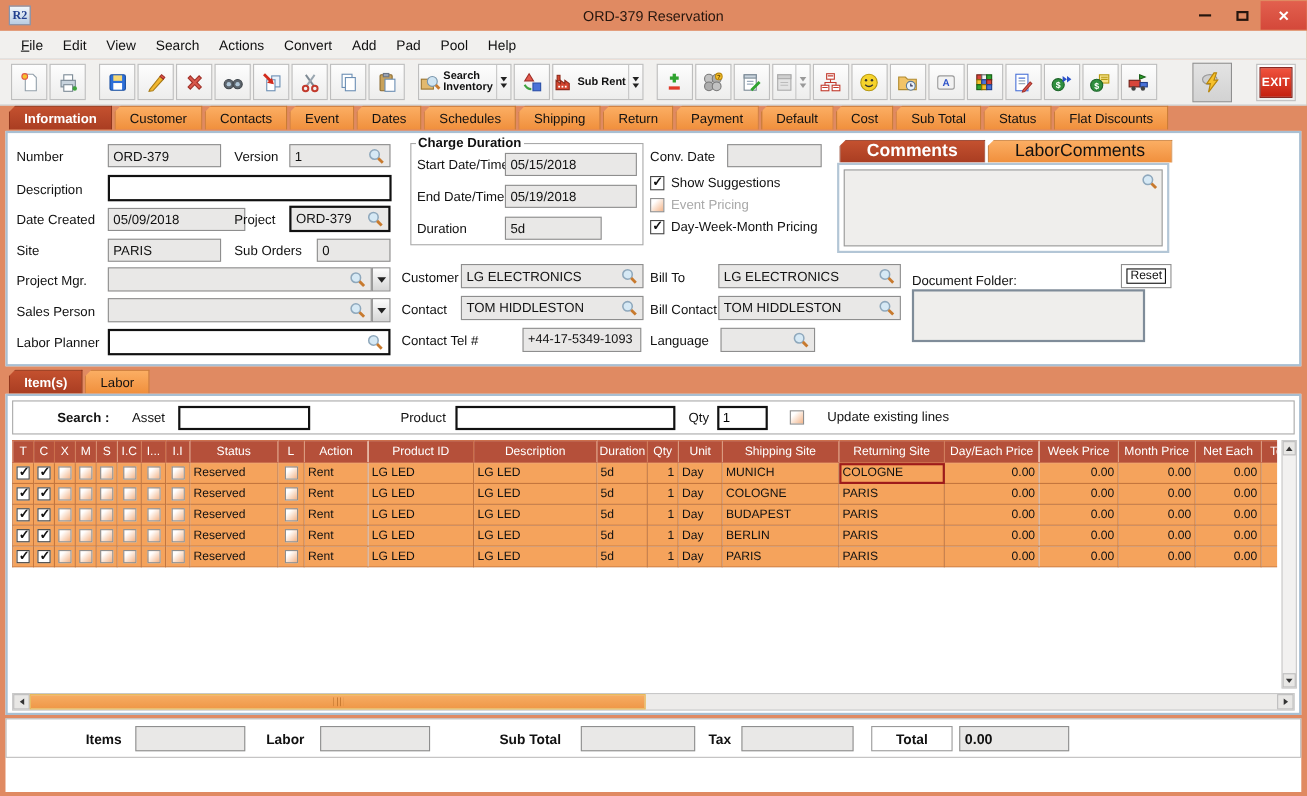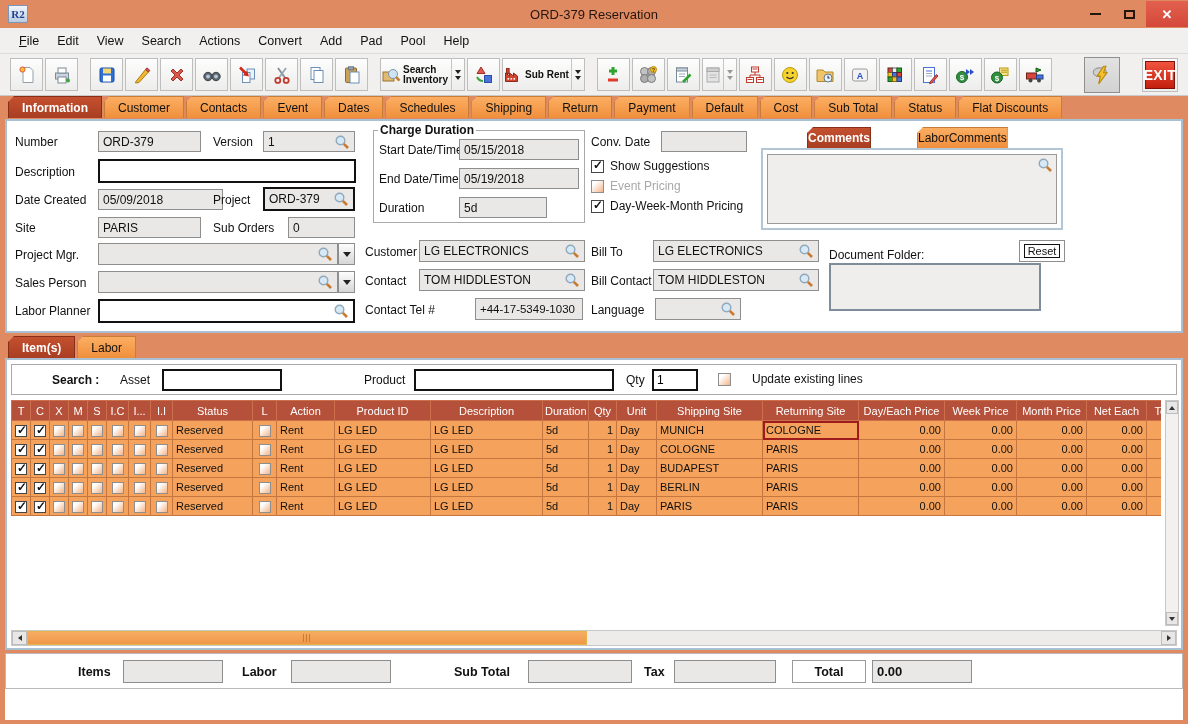--- a/index.html
+++ b/index.html
@@ -29,21 +29,21 @@
   #toolbar{position:absolute;left:0;top:54px;width:1188px;height:42px;background:#F1F0EE;border-bottom:1px solid #C9C9C9;display:flex;align-items:center;padding-left:10px;}
   .tbtn{height:33px;min-width:33px;background:linear-gradient(#FDFDFD,#EDEDEC);border:1px solid #BEBEBE;display:flex;align-items:center;justify-content:center;margin-right:2px;}
   .tbtn svg{display:block;}
   .gap{width:10px;flex:none;}
   .tlabel{font-size:10px;font-weight:bold;line-height:10px;padding:0 2px;white-space:pre-line;}
   .ddseg{width:13px;align-self:stretch;border-left:1px solid #C6C6C6;display:flex;flex-direction:column;align-items:center;justify-content:center;gap:2px;}
   .tri{width:0;height:0;border-left:3.5px solid transparent;border-right:3.5px solid transparent;border-top:4px solid #222;}
   .tri.dis{border-top-color:#999;}
   #btn-lightning{background:linear-gradient(#E3E3E3,#D2D2D2);border:1px solid #8F8F8F;width:36px;height:36px;}
   #btn-exit{width:36px;height:34px;padding:2px;}
-  #exit-face{width:100%;height:100%;background:linear-gradient(#F0533E,#C41F0E);border:1px solid #7E120A;color:#fff;font-size:14px;font-weight:bold;display:flex;align-items:center;justify-content:center;letter-spacing:.3px;}
+  #exit-face{width:100%;height:100%;background:linear-gradient(#F0533E,#C41F0E);border:1px solid #7E120A;color:#fff;font-size:11px;font-weight:bold;display:flex;align-items:center;justify-content:center;letter-spacing:.3px;}
   
   .tabrow{position:absolute;display:flex;align-items:flex-start;}
   #maintabs{left:8px;top:96px;height:23px;}
   .tab{height:22px;background:linear-gradient(#FBAE63,#F08F3C);border:1px solid #C97C35;border-bottom:none;margin-right:2px;
     padding:0 13px;display:flex;align-items:center;font-size:12px;clip-path:polygon(6px 0,100% 0,100% 100%,0 100%,0 6px);}
   .tab.active{background:linear-gradient(#C4512F,#A93D22);color:#fff;font-weight:bold;border-color:#8A2F17;}
   
   .panel{position:absolute;left:5px;width:1178px;background:#fff;border:2px solid #A9BFD2;}
   #infopanel{top:119px;height:214px;}
   #itempanel{top:358px;height:292px;}
@@ -56,21 +56,21 @@
   .ddbtn{position:absolute;width:17px;height:22px;background:linear-gradient(#FDFDFD,#D6D6D6);border:1px solid #8E8E8E;display:flex;align-items:center;justify-content:center;}
   .ddbtn .tri{border-top-width:5px;border-left-width:4px;border-right-width:4px;}
   fieldset#chargedur{position:absolute;left:366px;top:2px;width:212px;height:100px;border:1px solid #A9A9A9;}
   fieldset#chargedur legend{font-size:12px;font-weight:bold;margin-left:4px;padding:0 2px;}
   .cbx{width:13px;height:13px;border:1px solid #8E8E8E;background:linear-gradient(135deg,#fff 25%,#F3B488);display:inline-block;position:relative;flex:none;}
   .cbx.on{background:#fff;border-color:#444;}
   .cbx.on::after{content:"✓";position:absolute;left:1px;top:-3px;font-size:12px;font-weight:bold;color:#111;}
   .optrow{position:absolute;display:flex;align-items:center;gap:6px;font-size:12px;}
   
   #cmt-tabs{left:756px;top:5px;height:22px;position:absolute;display:flex;align-items:flex-end;}
-  #cmt-tabs .tab{height:21px;padding:0 0;font-size:12px;margin-left:44px;}
+  #cmt-tabs .tab{height:21px;padding:0 24px;font-size:16px;}
   #cmt-panel{position:absolute;left:754px;top:27px;width:302px;height:82px;border:2px solid #B3C6D6;background:#fff;padding:4px;}
   #cmt-area{width:100%;height:100%;background:#EFEEEC;border:1px solid #9A9A9A;position:relative;}
   #cmt-area .mag{position:absolute;right:3px;top:2px;width:16px;height:16px;}
   #docfolder-box{position:absolute;left:822px;top:142px;width:212px;height:48px;background:#EFEEEC;border:2px solid #7F8C99;}
   #reset-btn{position:absolute;left:1012px;top:119px;width:46px;height:22px;background:#fff;border:1px solid #8E8E8E;display:flex;align-items:center;justify-content:center;padding:2px;}
   #reset-btn span{border:1px solid #111;padding:0 3px;font-size:11px;}
   
   #itemtabs{left:8px;top:336px;height:22px;}
   #searchrow{position:absolute;left:4px;top:4px;width:1166px;height:31px;border:1px solid #A9A9A9;background:#fff;}
   #searchrow .lbl{top:8px;}
@@ -561,21 +561,21 @@
       <span class="mag">
         <svg width="16" height="16" viewBox="0 0 16 16">
           <circle cx="6.5" cy="6.5" r="4.3" fill="#D6E9F5" stroke="#8FA8BC" stroke-width="1.4"></circle>
           <line x1="9.8" y1="9.8" x2="14" y2="14" stroke="#C87A2E" stroke-width="2.6"></line>
         </svg>
       </span>
     </div>
 
   <span class="lbl" style="left:358px;top:182px;">Contact Tel #</span>
   <div class="fld" style="left:468px;top:177px;width:108px;height:22px;font-size:11.5px;">
-      <span>+44-17-5349-1030</span>
+      <span>+44-17-5349-1093</span>
     </div>
   <span class="lbl" style="left:584px;top:182px;">Language</span>
   <div class="fld" style="left:648px;top:177px;width:86px;height:22px;">
       <span></span>
       <span class="mag">
         <svg width="16" height="16" viewBox="0 0 16 16">
           <circle cx="6.5" cy="6.5" r="4.3" fill="#D6E9F5" stroke="#8FA8BC" stroke-width="1.4"></circle>
           <line x1="9.8" y1="9.8" x2="14" y2="14" stroke="#C87A2E" stroke-width="2.6"></line>
         </svg>
       </span>

